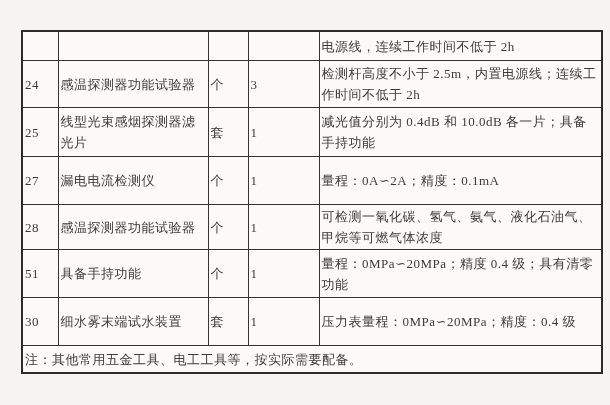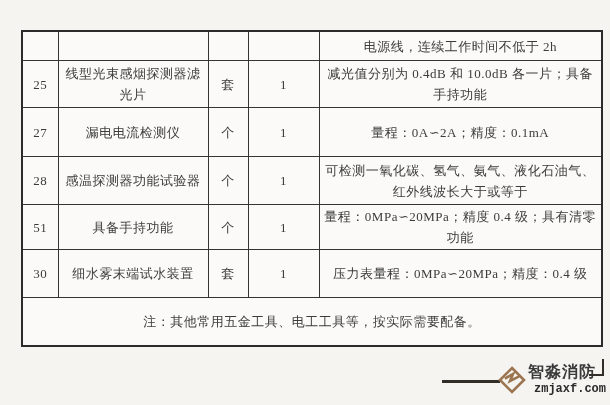--- a/index.html
+++ b/index.html
@@ -11,21 +11,21 @@
   }
   .page{position:absolute;inset:0;}
   table.equip{
     position:absolute;left:21px;top:30px;width:580px;
     border-collapse:collapse;table-layout:fixed;
     background:#fbfaf8;
   }
   table.equip td{
     border:1.5px solid #343434;
     font-size:13px;letter-spacing:0.5px;line-height:21px;
-    vertical-align:middle;text-align:center;
+    vertical-align:middle;
     padding:1px 2px;
     color:#3c3c3c;
     overflow:hidden;
   }
   table.equip{border:2px solid #2b2b2b;}
   td.c-spec{text-align:left;padding:1px 6px 1px 7px;font-size:12.5px;}
   td.c-name{padding:1px 4px;}
   td.c-note{text-align:left;padding:1px 6px;font-size:13px;}
   
   tbody tr:nth-child(1) td{height:26px;}
@@ -72,39 +72,46 @@
     </colgroup>
     <tbody>
         <tr>
           <td class="c-num"></td>
           <td class="c-name"></td>
           <td class="c-unit"></td>
           <td class="c-qty"></td>
           <td class="c-spec">电源线，连续工作时间不低于 2h</td>
         </tr>
         <tr>
+          <td class="c-num">24</td>
+          <td class="c-name">感温探测器功能试验器</td>
+          <td class="c-unit">个</td>
+          <td class="c-qty">3</td>
+          <td class="c-spec">检测杆高度不小于 2.5m，内置电源线；连续工作时间不低于 2h</td>
+        </tr>
+        <tr>
           <td class="c-num">25</td>
           <td class="c-name">线型光束感烟探测器滤光片</td>
           <td class="c-unit">套</td>
           <td class="c-qty">1</td>
           <td class="c-spec">减光值分别为 0.4dB 和 10.0dB 各一片；具备手持功能</td>
         </tr>
         <tr>
           <td class="c-num">27</td>
           <td class="c-name">漏电电流检测仪</td>
           <td class="c-unit">个</td>
           <td class="c-qty">1</td>
           <td class="c-spec">量程：0A∽2A；精度：0.1mA</td>
         </tr>
         <tr>
           <td class="c-num">28</td>
           <td class="c-name">感温探测器功能试验器</td>
           <td class="c-unit">个</td>
           <td class="c-qty">1</td>
-          <td class="c-spec">可检测一氧化碳、氢气、氨气、液化石油气、红外线波长大于或等于</td>
+          <td class="c-spec">可检测一氧化碳、氢气、氨气、液化石油气、甲烷等可燃气体浓度</td>
         </tr>
         <tr>
           <td class="c-num">51</td>
           <td class="c-name">具备手持功能</td>
           <td class="c-unit">个</td>
           <td class="c-qty">1</td>
           <td class="c-spec">量程：0MPa∽20MPa；精度 0.4 级；具有清零功能</td>
         </tr>
         <tr>
           <td class="c-num">30</td>
@@ -112,24 +119,14 @@
           <td class="c-unit">套</td>
           <td class="c-qty">1</td>
           <td class="c-spec">压力表量程：0MPa∽20MPa；精度：0.4 级</td>
         </tr>
         <tr>
           <td colspan="5" class="c-note">注：其他常用五金工具、电工工具等，按实际需要配备。</td>
         </tr>
       </tbody>
   </table>
 
-  <div class="watermark">
-    <span class="wm-dash"></span>
-    <svg class="wm-logo" viewBox="0 0 28 28">
-      <path d="M14 2 L26 14 L14 26 L2 14 Z" fill="none" stroke="#9a7550" stroke-width="2.6"></path>
-      <path d="M8 12 L15 8 L12 15 L20 11" fill="none" stroke="#9a7550" stroke-width="2.6" stroke-linecap="square"></path>
-    </svg>
-    <span class="wm-brand">智淼消防</span>
-    <span class="wm-url">zmjaxf.com</span>
-    <span class="wm-corner"></span>
-  </div>
 
 </div>
 
 </body></html>

